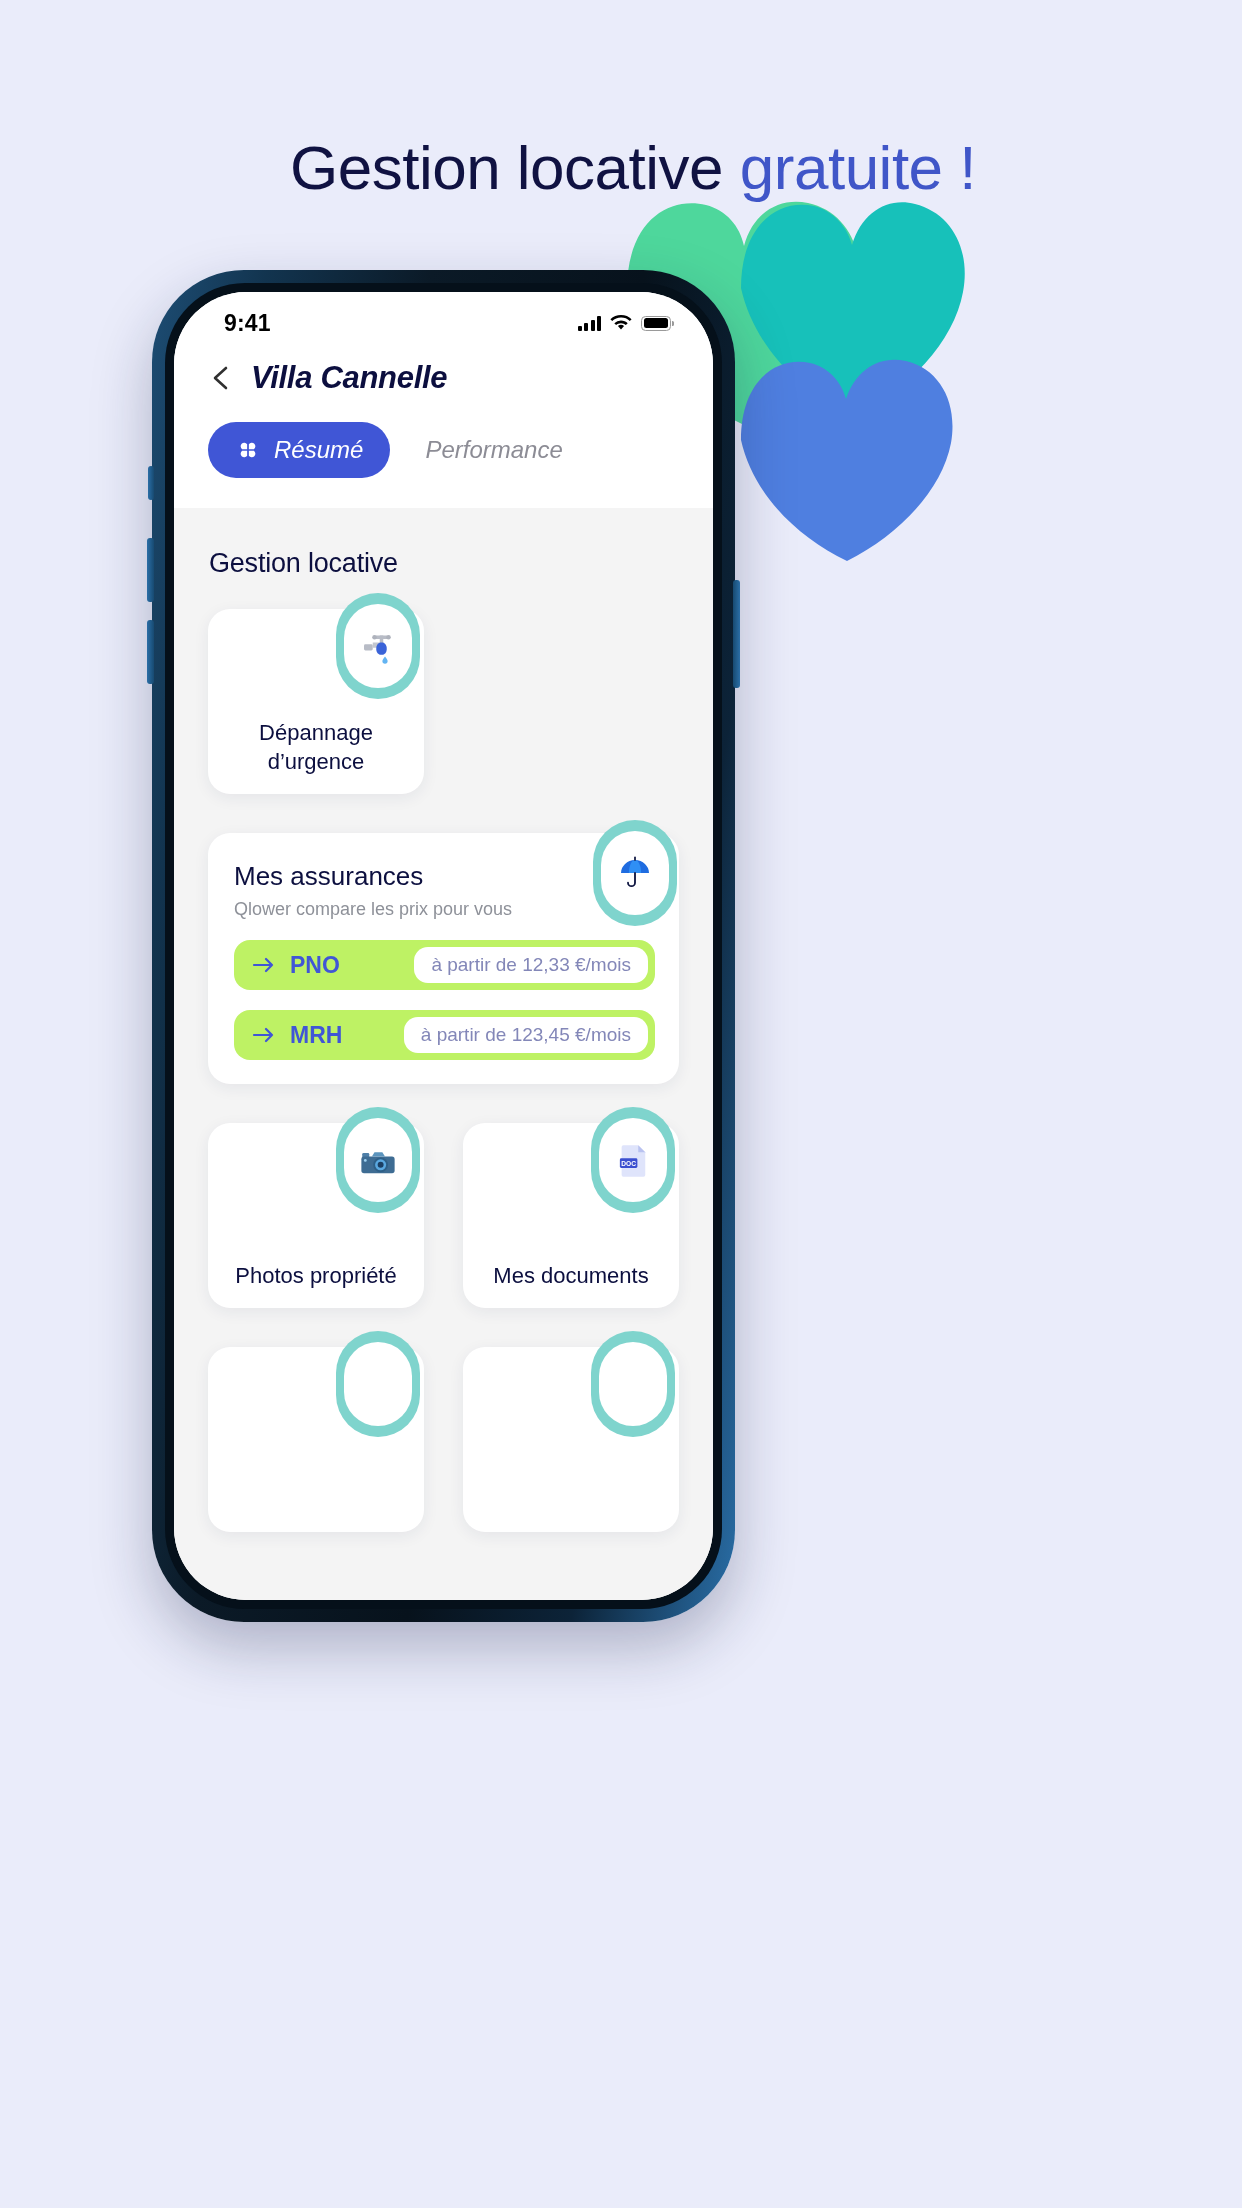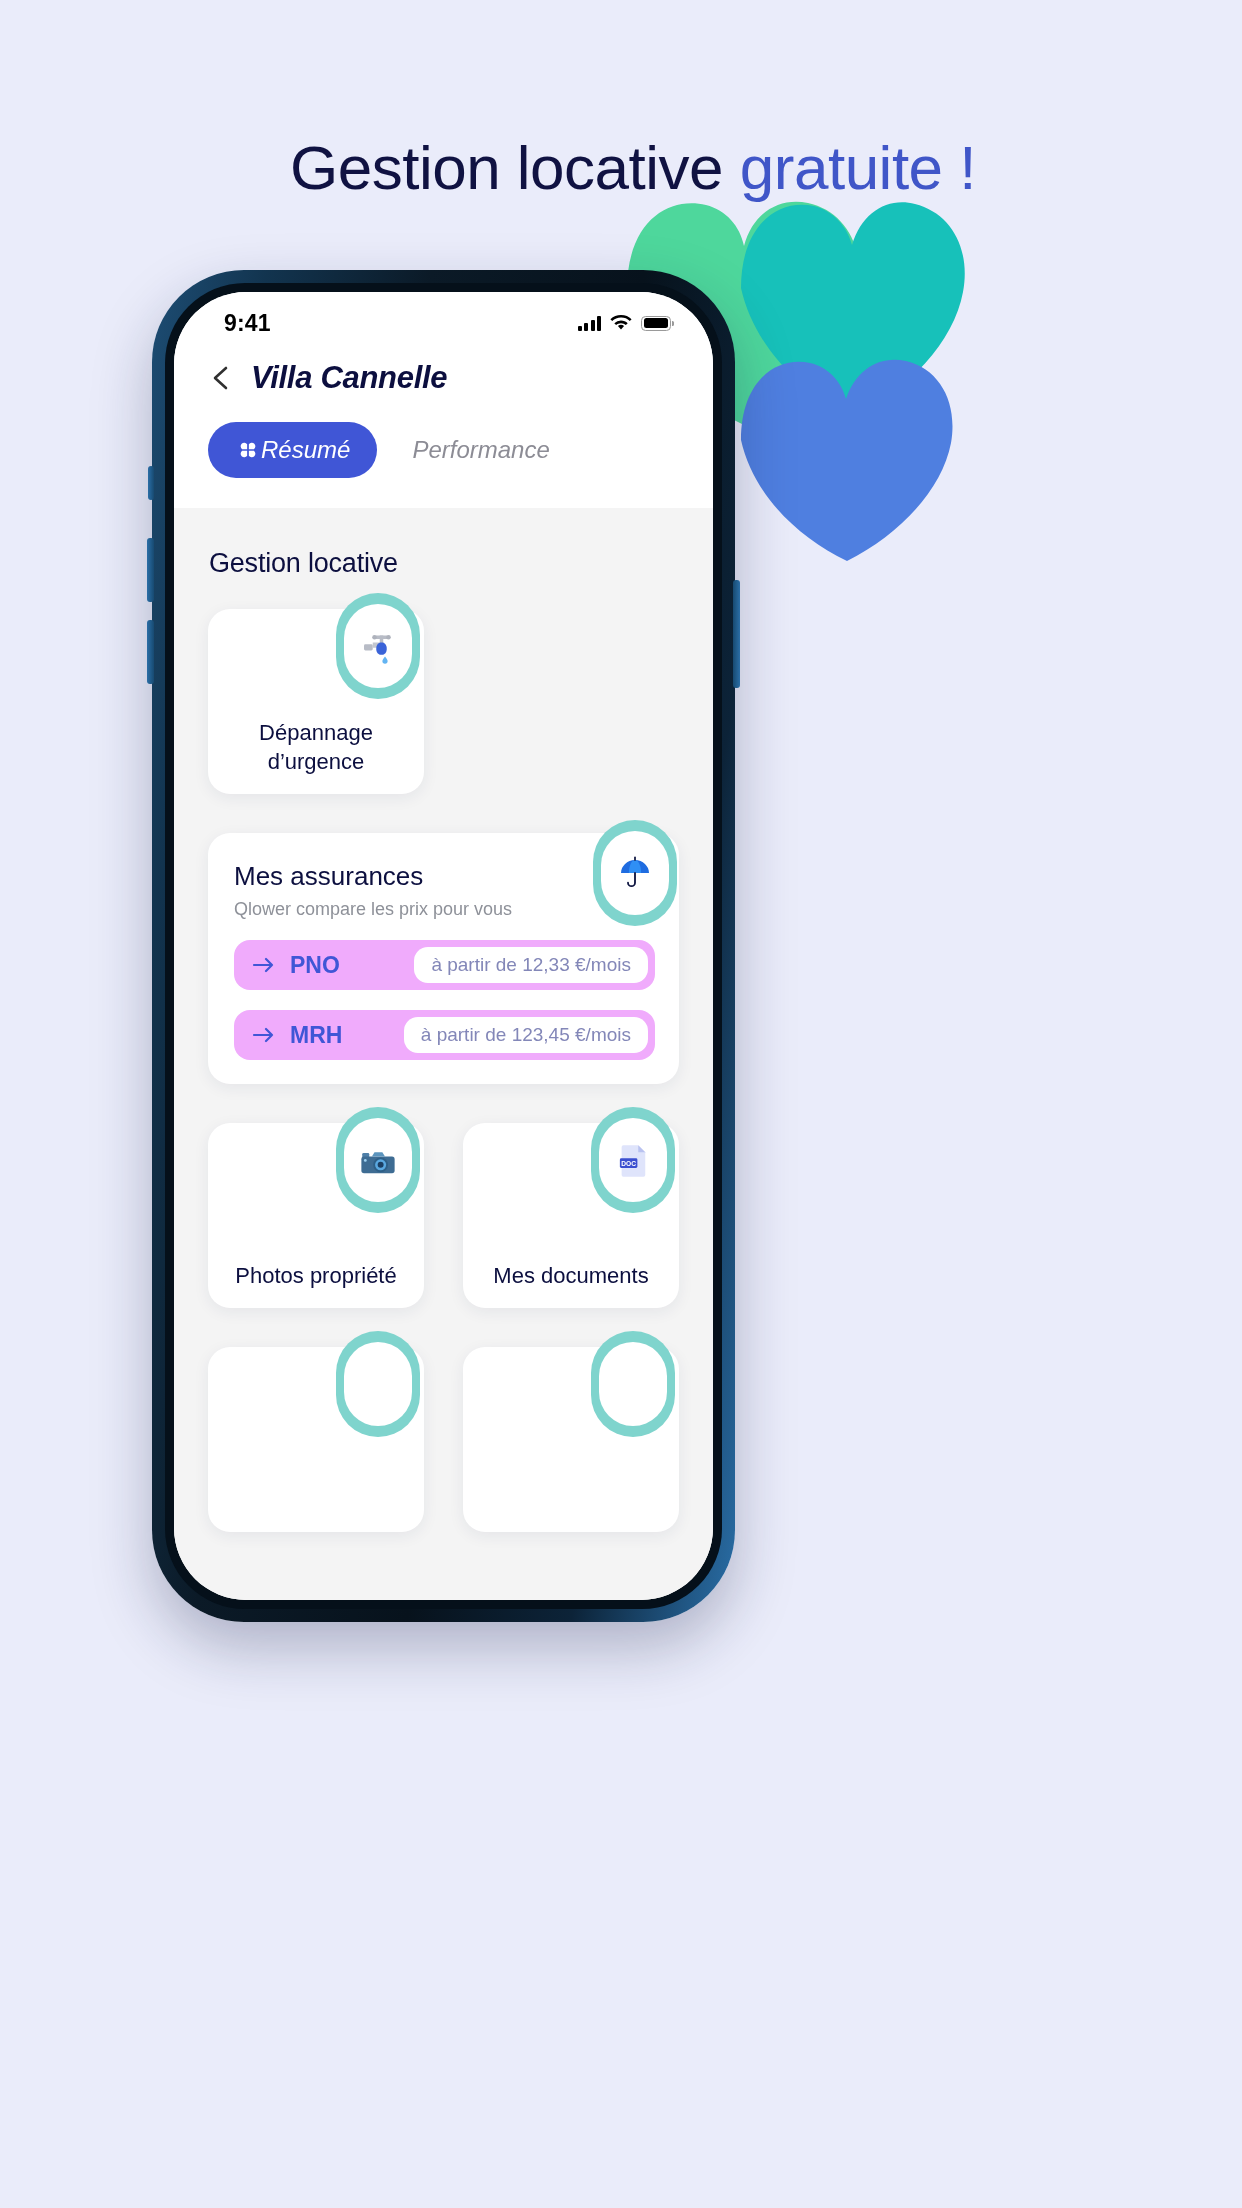--- a/index.html
+++ b/index.html
@@ -141,21 +141,21 @@
   }
   .back-chevron {
     width: 26px; height: 26px;
     display: flex; align-items: center; justify-content: center;
     color: #303030;
   }
   .page-title { font-size: 31px; font-weight: 700; color: #0c0f3f; letter-spacing: -0.3px; }
 
   .tabs { display: flex; align-items: center; gap: 8px; padding: 26px 34px 30px 34px; }
   .tab {
-    display: flex; align-items: center; 
+    display: flex; align-items: center; gap: 13px;
     font-size: 24px; color: #8c8c95;
     padding: 14px 27px;
     border-radius: 40px;
   }
   .tab.active { background: #4056d6; color: #fff; font-weight: 500; }
   .clover-mini { width: 26px; height: 26px; flex: none; }
 
   
   .content {
     background: #f4f4f4;
@@ -228,21 +228,21 @@
     display: flex; align-items: center; justify-content: center;
   }
   .ins-badge .ring {
     width: 68px; height: 84px; border-radius: 34px; background: #fff;
     display: flex; align-items: center; justify-content: center;
   }
   .ins-badge svg { width: 42px; height: 42px; }
 
   .ins-row {
     margin-top: 20px;
-    background: #f0abfc;
+    background: #bef264;
     border-radius: 16px;
     height: 50px;
     display: flex;
     align-items: center;
     padding: 0 7px 0 18px;
     justify-content: space-between;
   }
   .ins-row-left { display: flex; align-items: center; gap: 14px; }
   .ins-code { font-size: 23px; font-weight: 700; color: #4056d6; }
   .ins-price {

